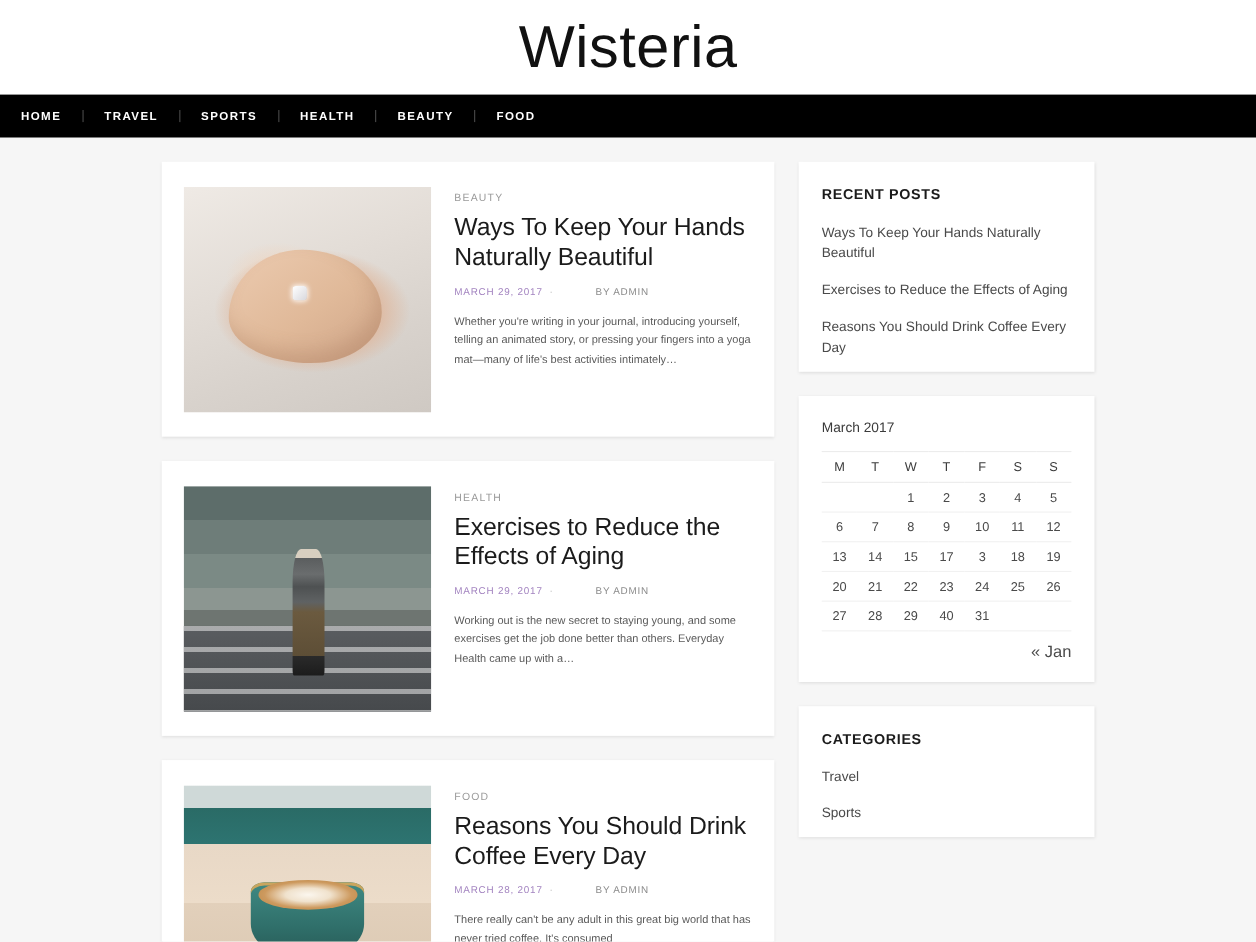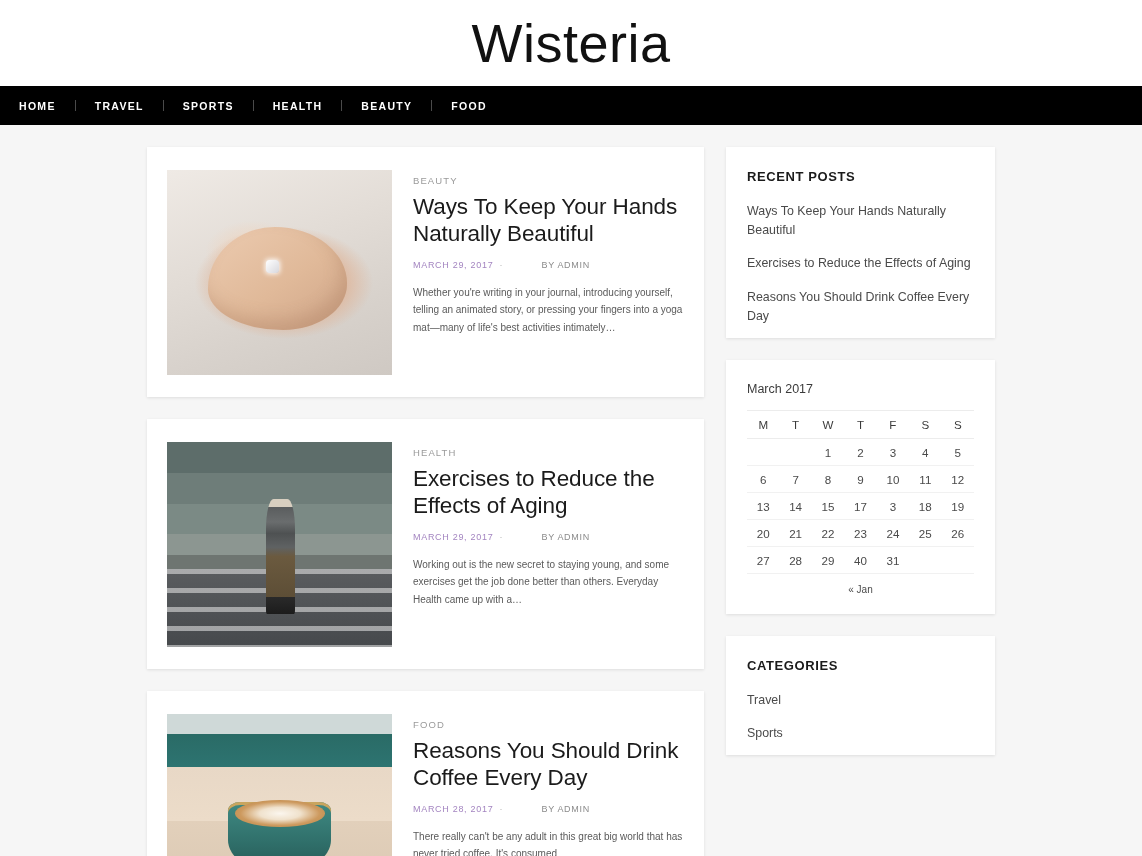--- a/index.html
+++ b/index.html
@@ -258,23 +258,23 @@
     color: #3b3b3b;
   }
   table.calendar td {
     text-align: center;
     padding: 6.5px 0;
     border-bottom: 1px solid #f1f1f1;
     cursor: default;
   }
   table.calendar tfoot td {
     border-bottom: none;
-    text-align: center;
+    text-align: right;
     padding-top: 10px;
-    font-size: 10px;
+    font-size: 15px;
     color: #4a4a4a;
     cursor: pointer;
   }
 </style>
 </head>
 <body>
 
 <header class="site-header">
   <div class="site-logo">Wisteria</div>
 </header>

